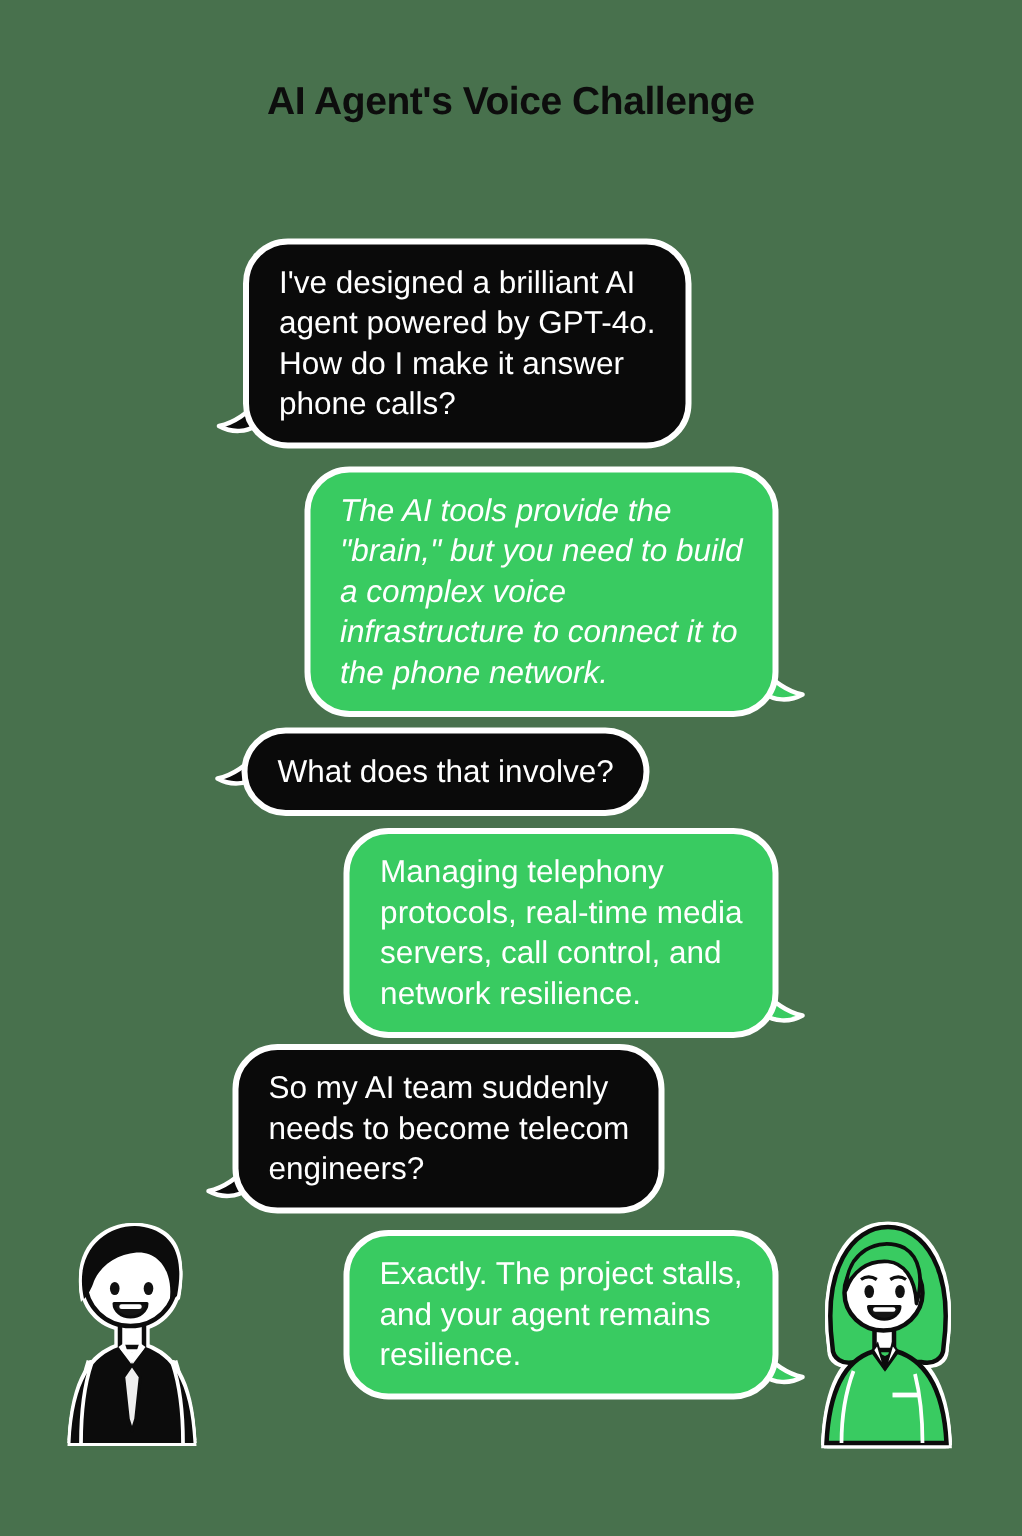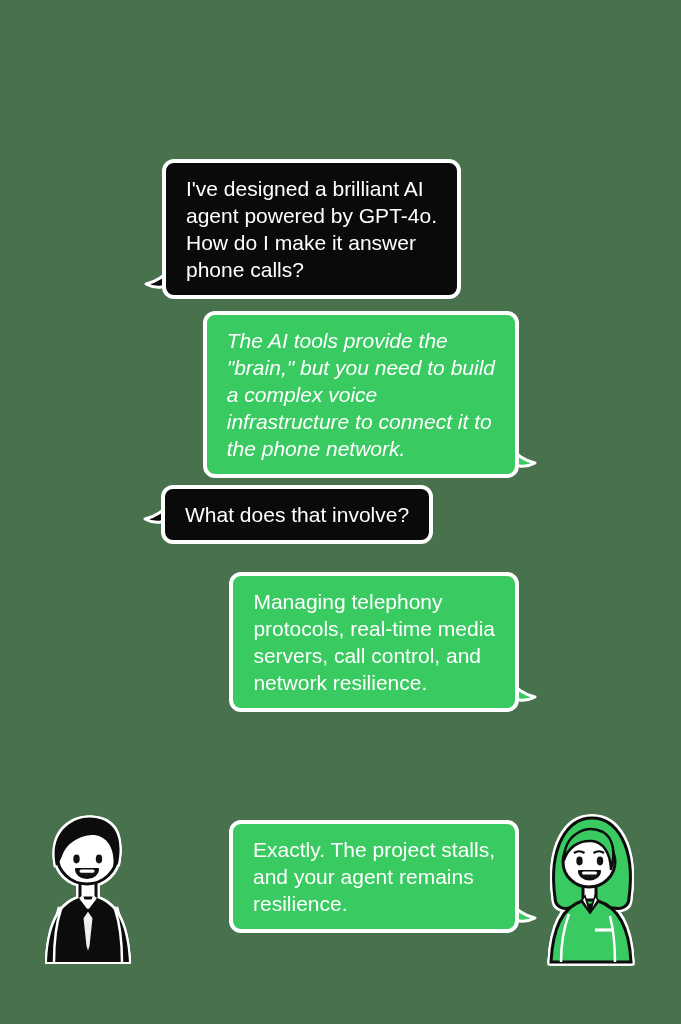--- a/index.html
+++ b/index.html
@@ -29,21 +29,21 @@
     letter-spacing:-0.3px;
     color:var(--title-text);
   }
   .msg{position:absolute;}
   .bubble{
     position:relative;
     z-index:1;
     width:max-content;
     max-width:420px;
     border:4px solid var(--bubble-border);
-    border-radius:12px;
+    border-radius:30px;
     padding:12px 20px;
   }
   .bubble.black{background:var(--user-bubble);}
   .bubble.green{background:var(--agent-bubble);}
   .bubble-text{
     color:var(--bubble-text);
     font-size:21px;
     line-height:27px;
     white-space:pre-line;
   }
@@ -60,20 +60,21 @@
            drop-shadow(0 2px 0 #fff) drop-shadow(0 -2px 0 #fff);
   }
   .avatar-man{left:42px;top:812px;}
   .avatar-woman{left:546px;top:812px;}
 </style>
 </head>
 <body>
 
 <div class="stage">
 
+  <h1 class="page-title">AI Agent's Voice Challenge</h1>
 
   <div class="msg" style="left:162px;top:159px;">
     <svg class="tail tail-left" width="30" height="26" viewBox="0 0 30 26">
       <path class="fill-black" d="M28 2 C22 10 12 17 2 19 C11 24 21 23 28 18 Z"></path>
     </svg>
     <div class="bubble black">
       <p class="bubble-text">I've designed a brilliant AI
 agent powered by GPT-4o.
 How do I make it answer
 phone calls?</p>
@@ -95,32 +96,42 @@
 
   <div class="msg" style="left:161px;top:485px;">
     <svg class="tail tail-mid" width="30" height="26" viewBox="0 0 30 26">
       <path class="fill-black" d="M28 2 C22 10 12 17 2 19 C11 24 21 23 28 18 Z"></path>
     </svg>
     <div class="bubble black">
       <p class="bubble-text">What does that involve?</p>
     </div>
   </div>
 
-  <div class="msg" style="right:162px;top:552px;margin-top:20px;">
+  <div class="msg" style="right:162px;top:552px;">
     <svg class="tail tail-right" width="30" height="26" viewBox="0 0 30 26">
       <path class="fill-green" d="M2 2 C8 10 18 17 28 19 C19 24 9 23 2 18 Z"></path>
     </svg>
     <div class="bubble green">
       <p class="bubble-text">Managing telephony
 protocols, real-time media
 servers, call control, and
 network resilience.</p>
     </div>
   </div>
 
+  <div class="msg" style="left:155px;top:696px;">
+    <svg class="tail tail-left" width="30" height="26" viewBox="0 0 30 26">
+      <path class="fill-black" d="M28 2 C22 10 12 17 2 19 C11 24 21 23 28 18 Z"></path>
+    </svg>
+    <div class="bubble black">
+      <p class="bubble-text">So my AI team suddenly
+needs to become telecom
+engineers?</p>
+    </div>
+  </div>
 
   <div class="msg" style="right:162px;top:820px;">
     <svg class="tail tail-right" width="30" height="26" viewBox="0 0 30 26">
       <path class="fill-green" d="M2 2 C8 10 18 17 28 19 C19 24 9 23 2 18 Z"></path>
     </svg>
     <div class="bubble green">
       <p class="bubble-text">Exactly. The project stalls,
 and your agent remains
 resilience.</p>
     </div>

